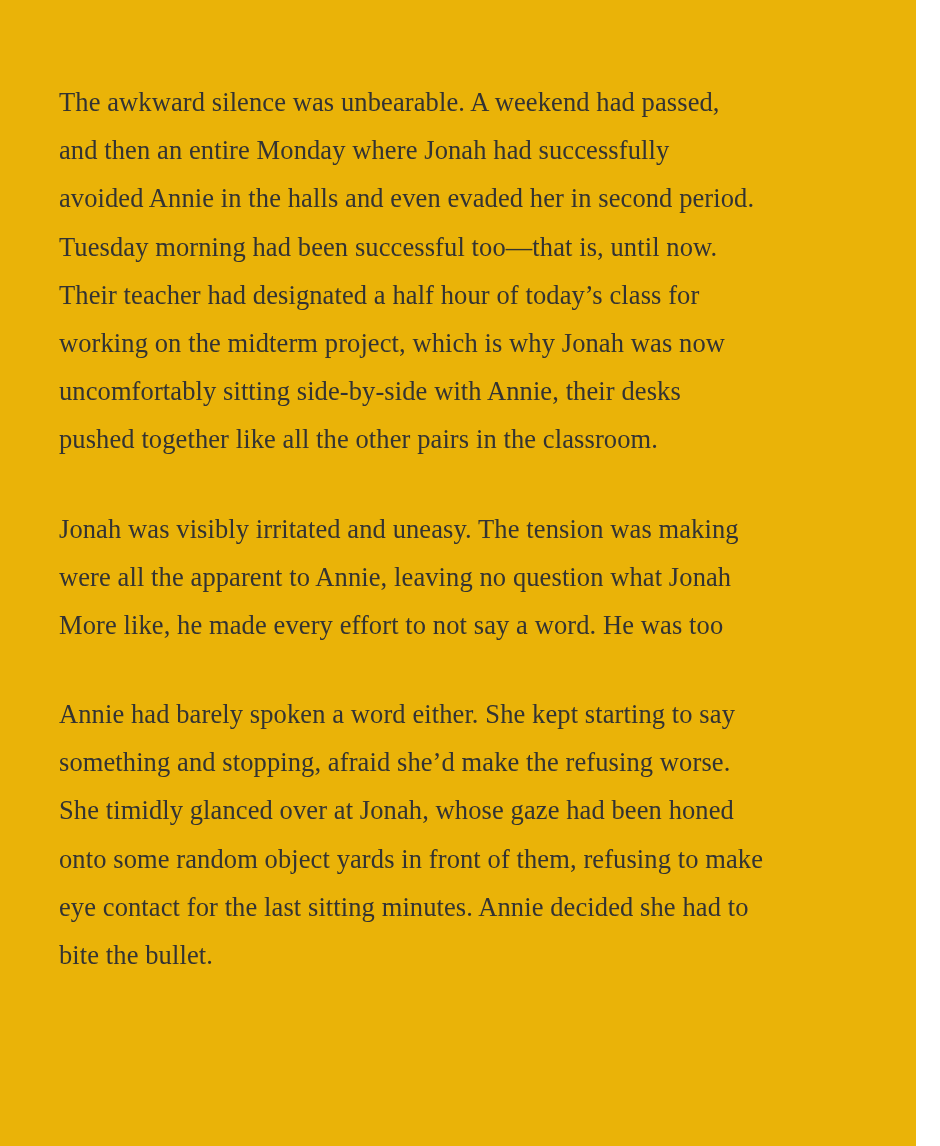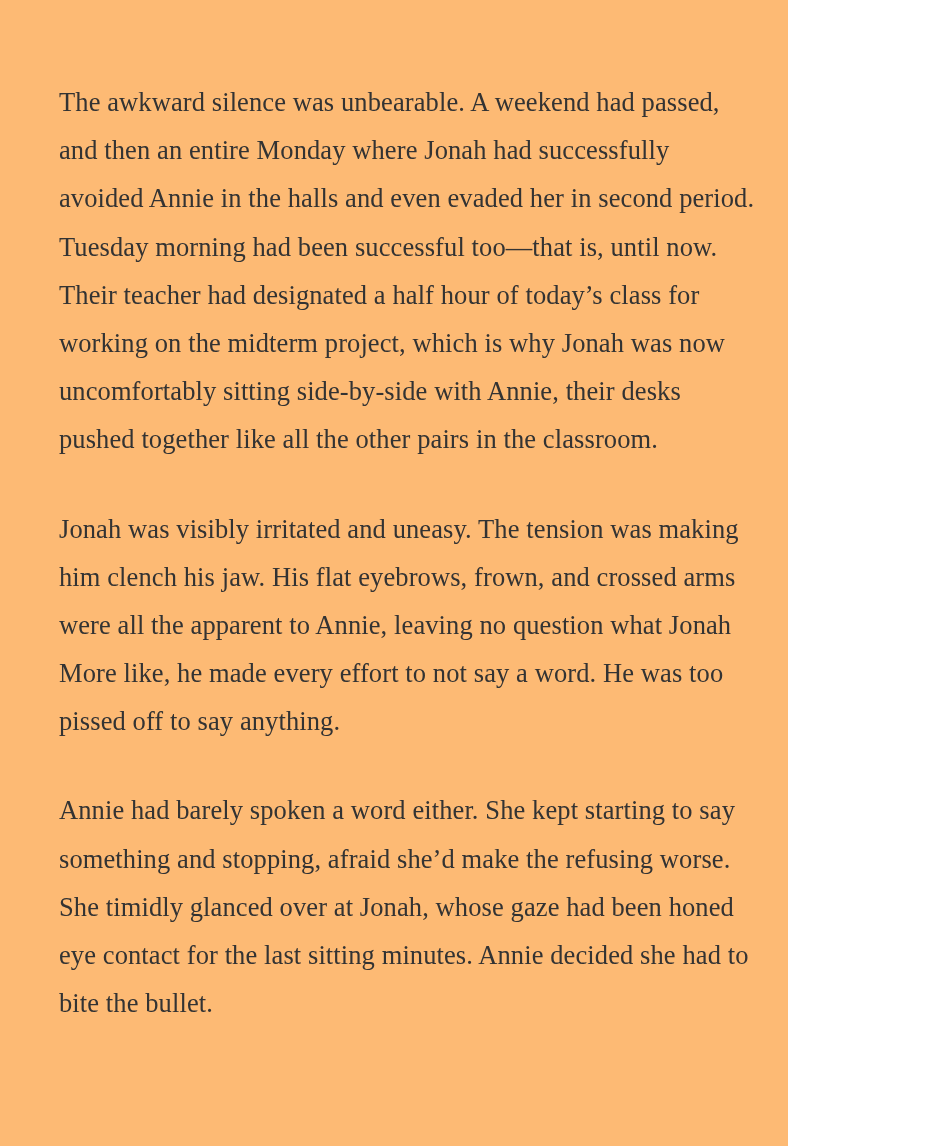--- a/index.html
+++ b/index.html
@@ -7,23 +7,23 @@
     padding: 0;
     background: #ffffff;
   }
   body {
     width: 940px;
     height: 1146px;
     overflow: hidden;
   }
   .page {
     position: relative;
-    width: 788px;
+    width: 916px;
     height: 1146px;
-    background: #fdba74;
+    background: #eab308;
   }
   .content {
     position: absolute;
     left: 59px;
     top: 78px;
     width: 830px;
     font-family: "Liberation Serif", "DejaVu Serif", serif;
     font-size: 26.5px;
     line-height: 48.2px;
     color: #333333;
@@ -50,28 +50,27 @@
       <span class="line">avoided Annie in the halls and even evaded her in second period.</span>
       <span class="line">Tuesday morning had been successful too—that is, until now.</span>
       <span class="line">Their teacher had designated a half hour of today’s class for</span>
       <span class="line">working on the midterm project, which is why Jonah was now</span>
       <span class="line">uncomfortably sitting side-by-side with Annie, their desks</span>
       <span class="line">pushed together like all the other pairs in the classroom.</span>
     </p>
 
     <p>
       <span class="line">Jonah was visibly irritated and uneasy. The tension was making</span>
-      <span class="line">him clench his jaw. His flat eyebrows, frown, and crossed arms</span>
       <span class="line">were all the apparent to Annie, leaving no question what Jonah</span>
       <span class="line">More like, he made every effort to not say a word. He was too</span>
-      <span class="line">pissed off to say anything.</span>
     </p>
 
     <p>
       <span class="line">Annie had barely spoken a word either. She kept starting to say</span>
       <span class="line">something and stopping, afraid she’d make the refusing worse.</span>
       <span class="line">She timidly glanced over at Jonah, whose gaze had been honed</span>
+      <span class="line">onto some random object yards in front of them, refusing to make</span>
       <span class="line">eye contact for the last sitting minutes. Annie decided she had to</span>
       <span class="line">bite the bullet.</span>
     </p>
 
   </div>
 </div>
 
 </body></html>

